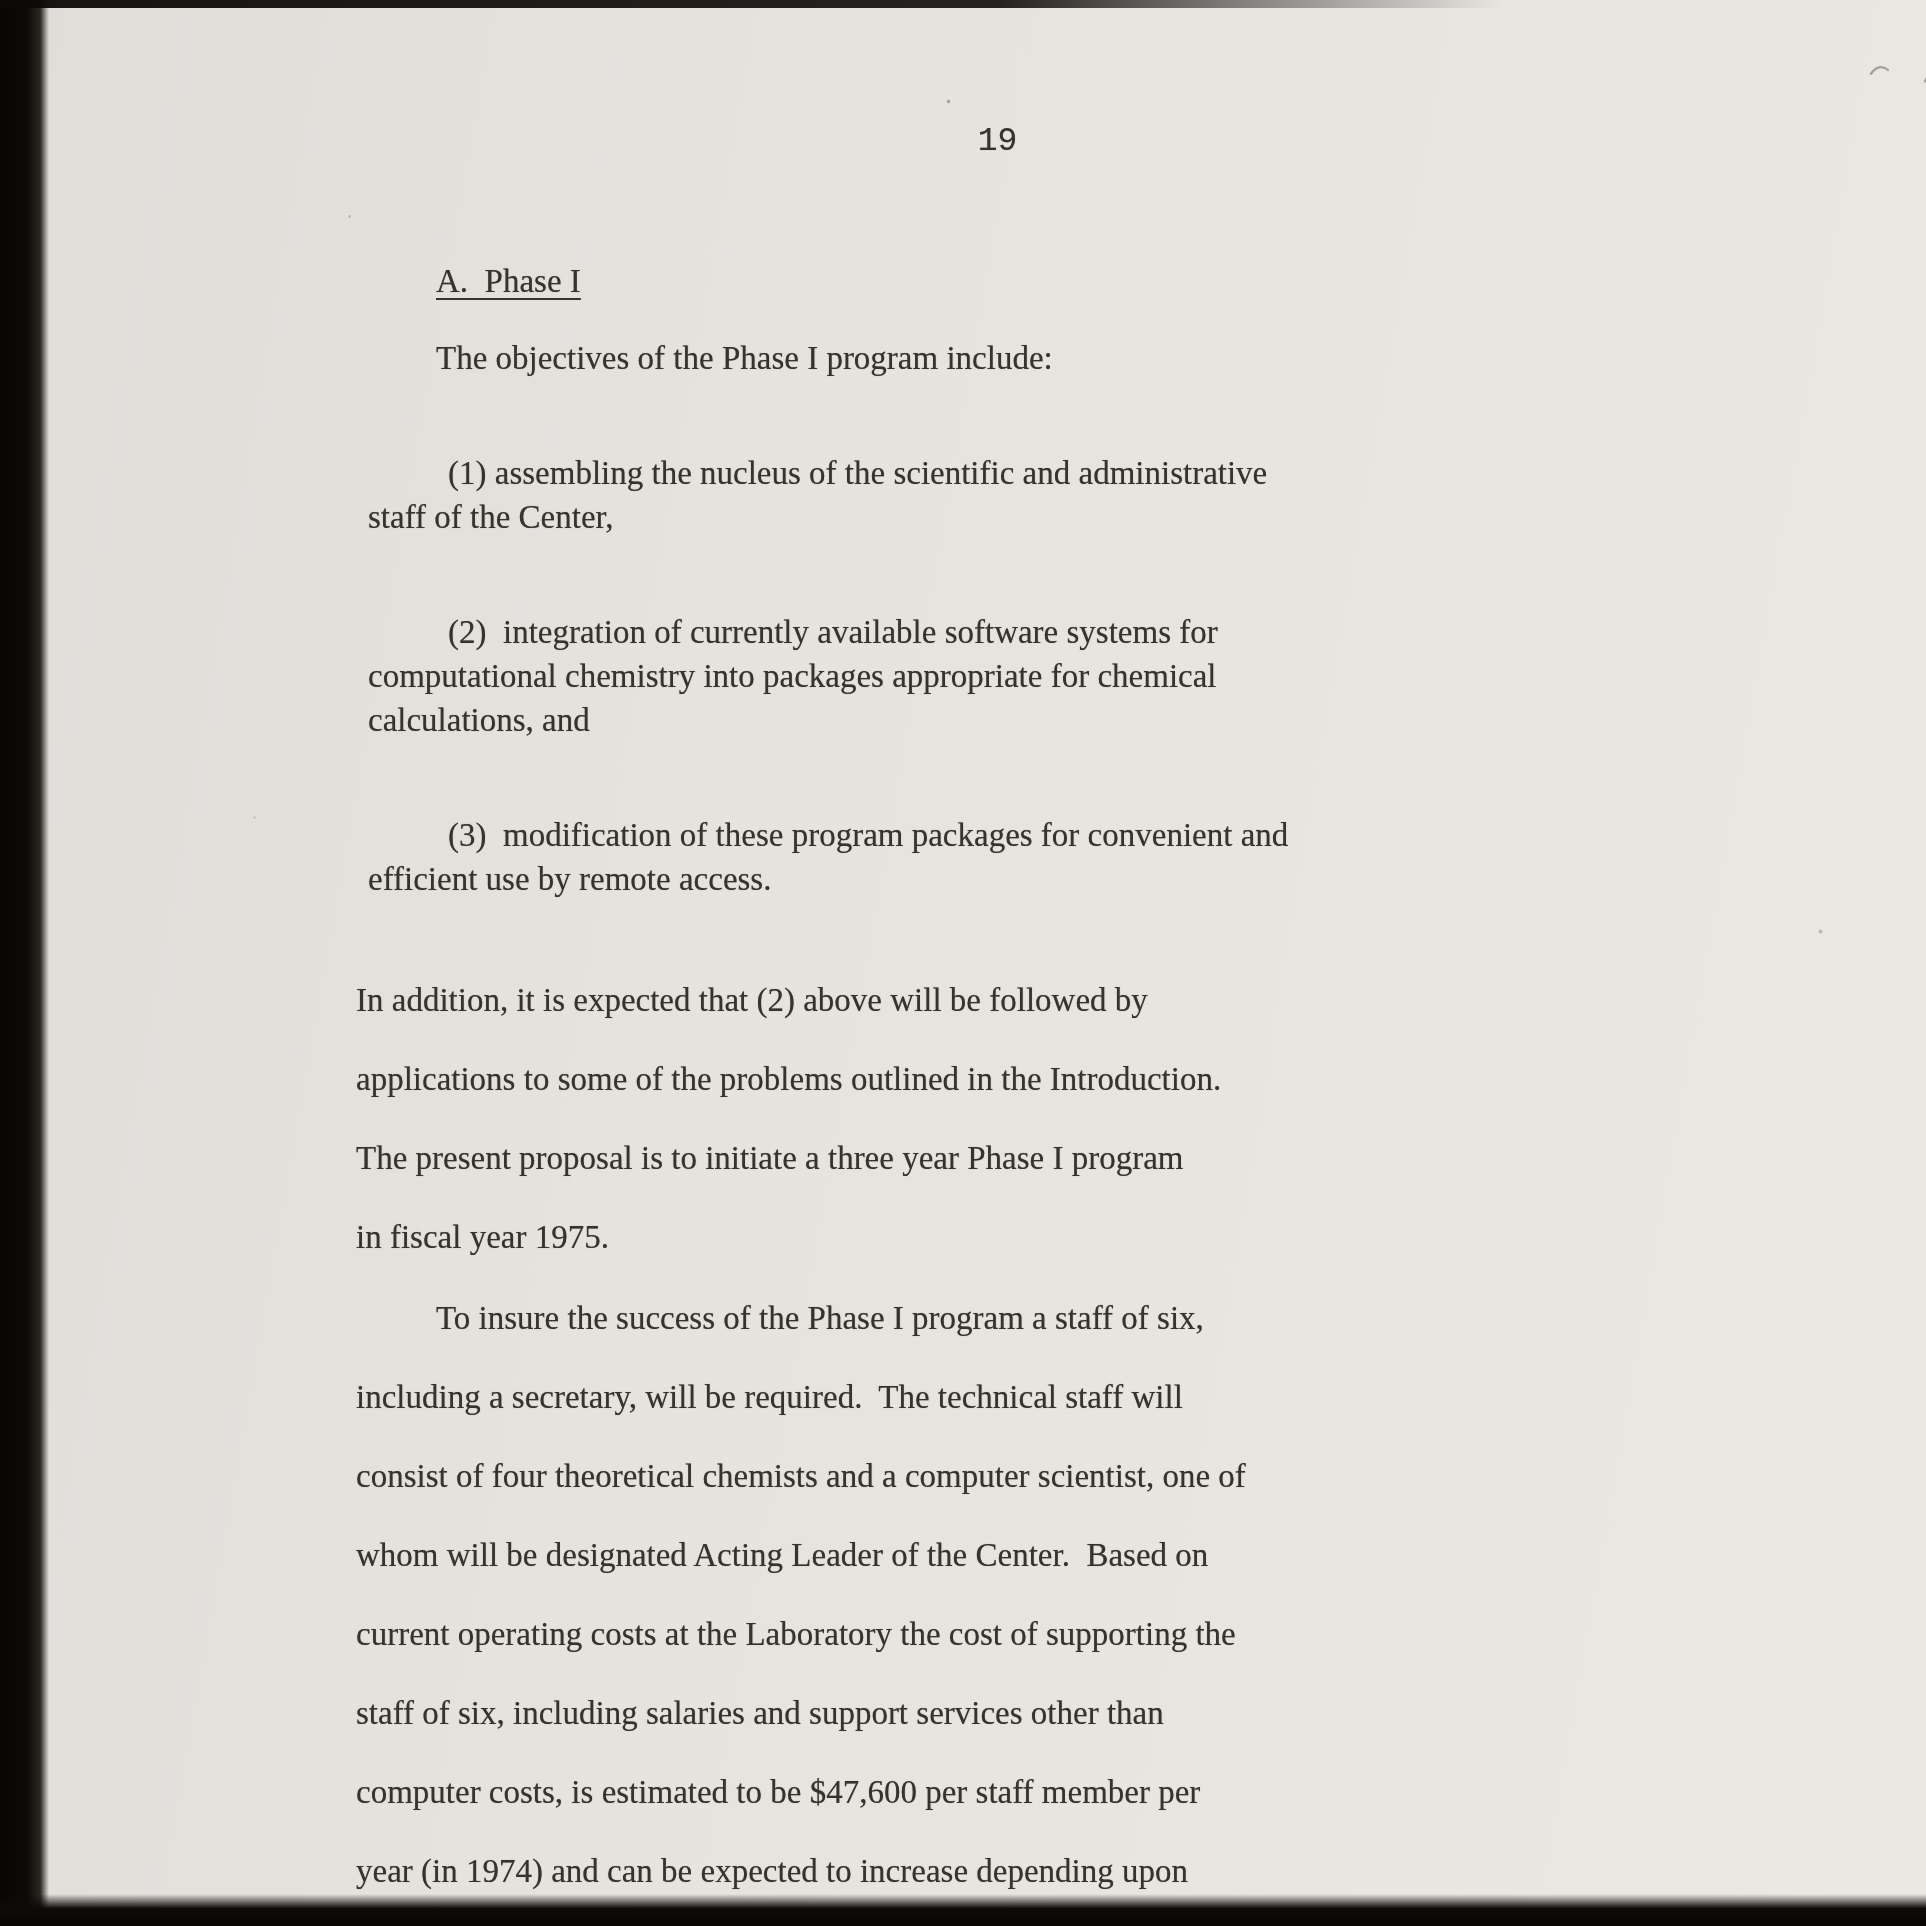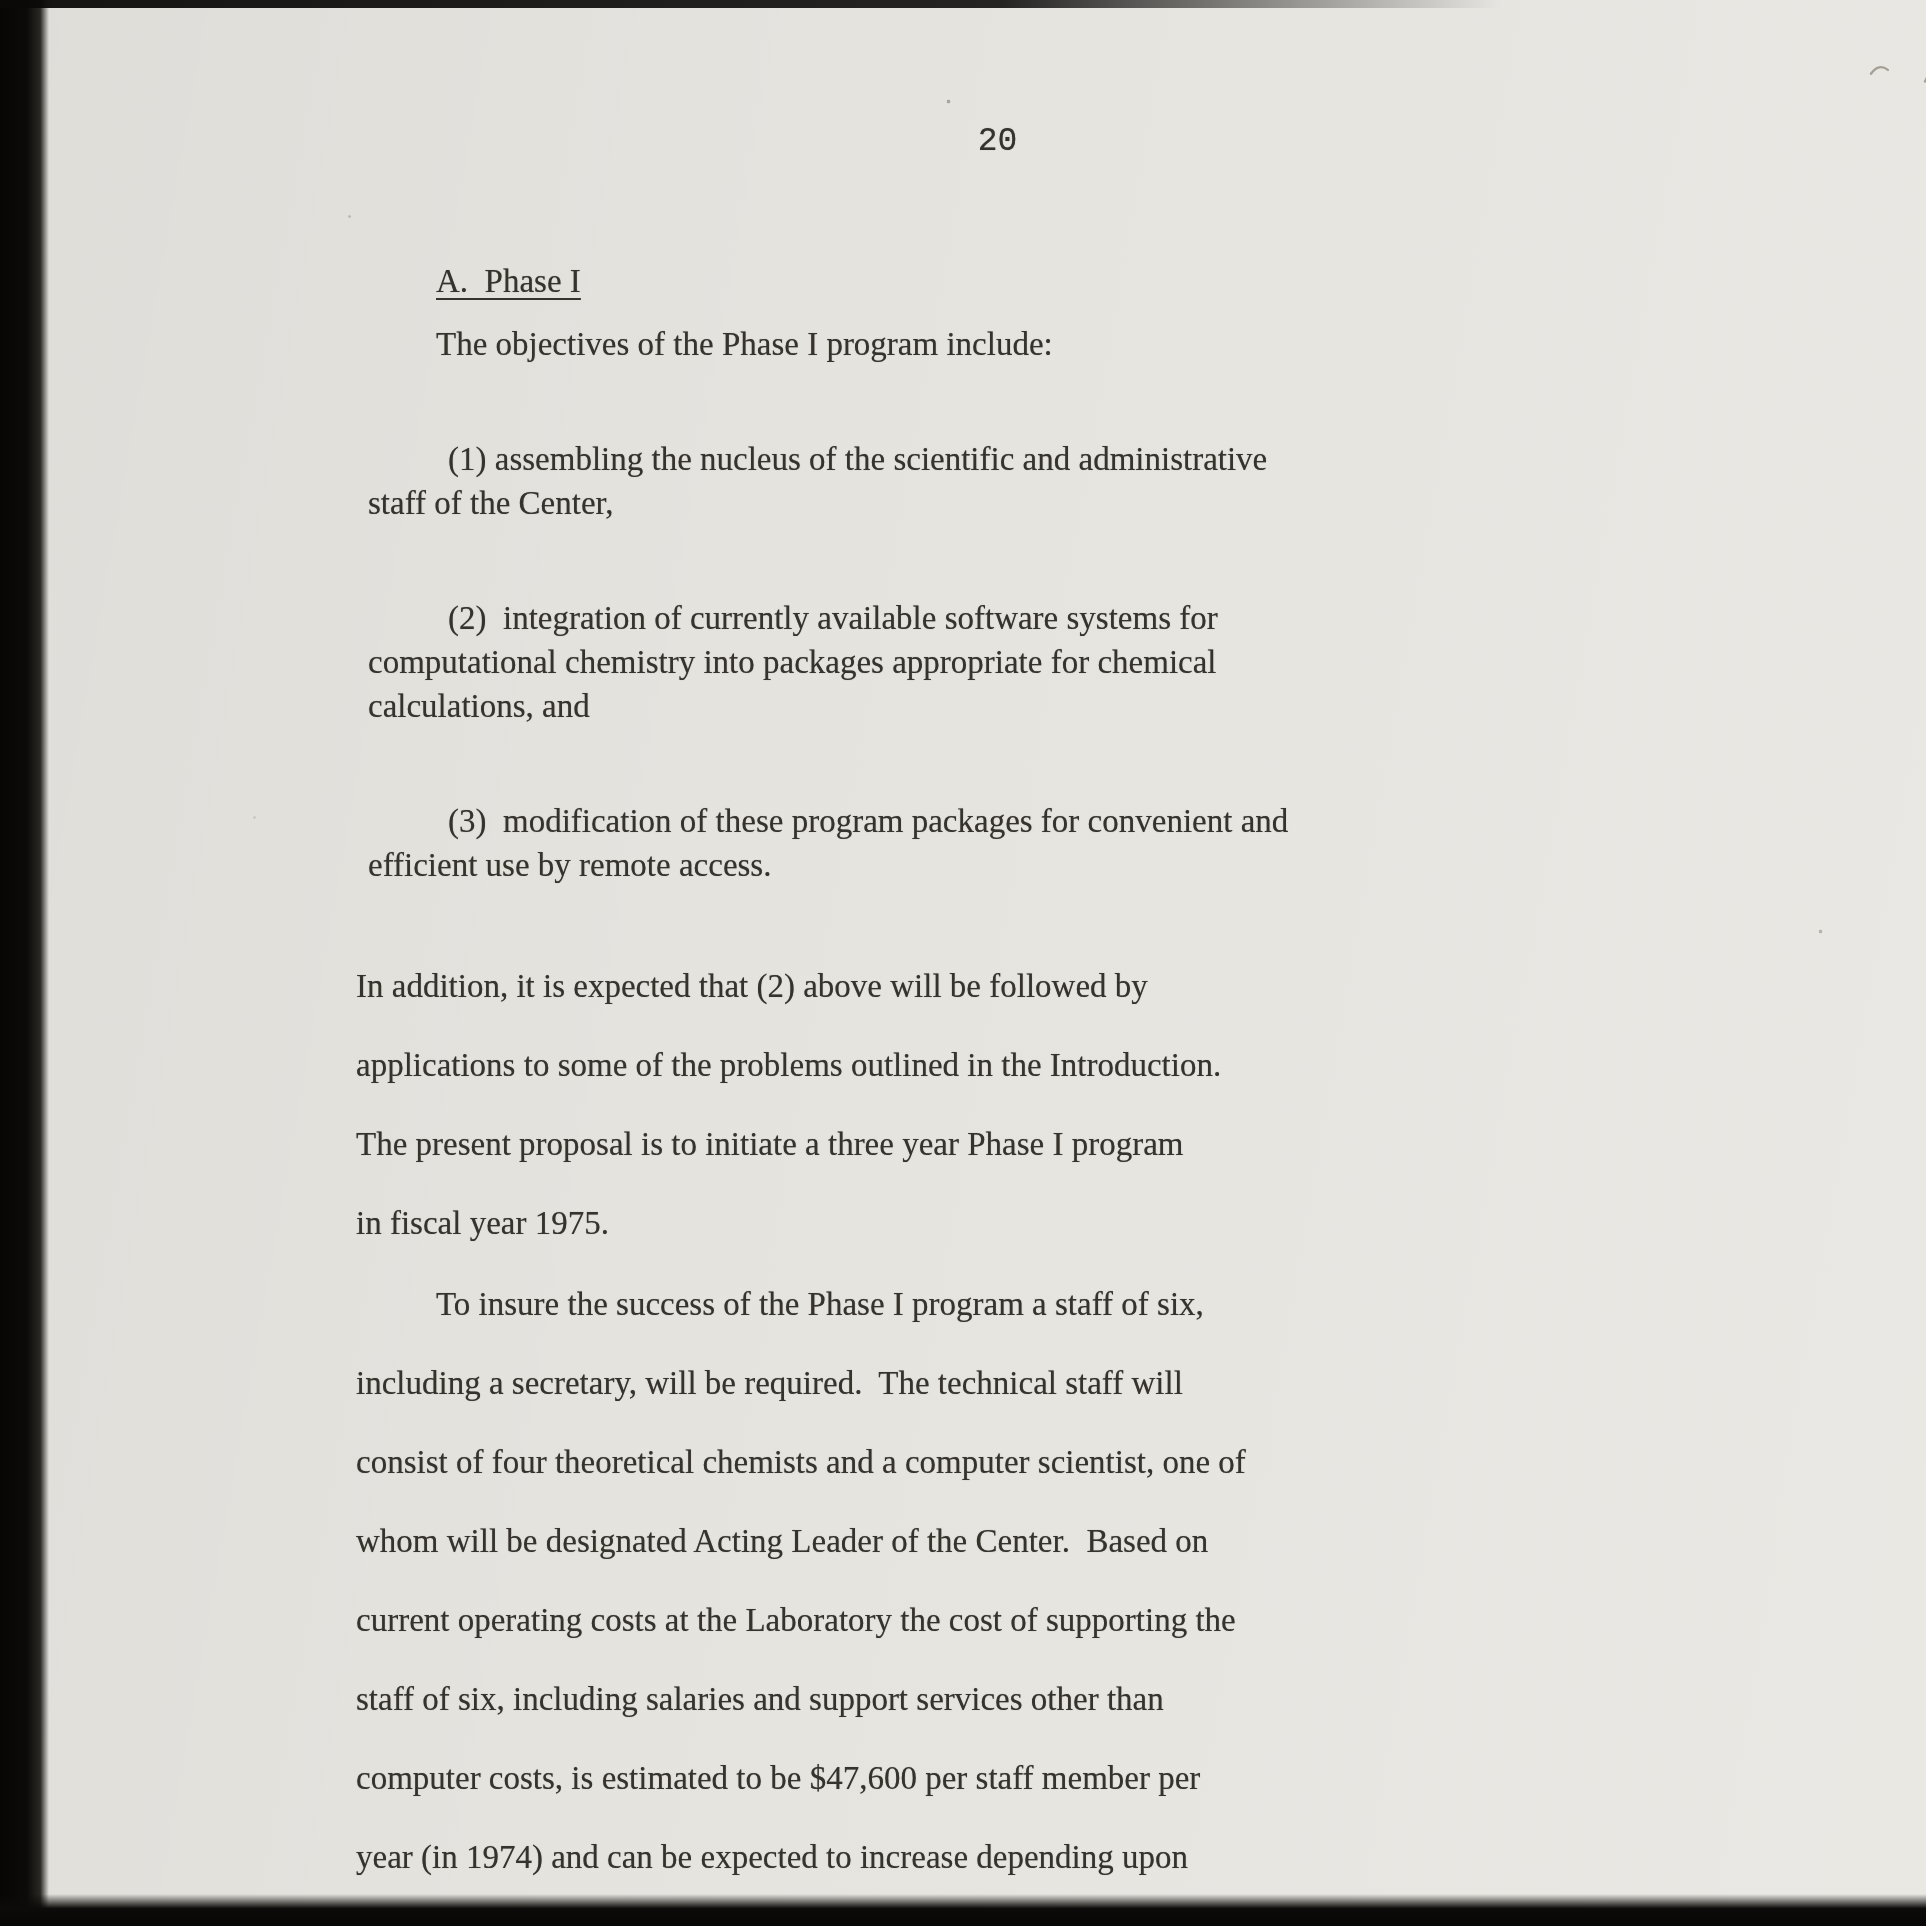--- a/index.html
+++ b/index.html
@@ -50,21 +50,21 @@
     text-shadow:0 0 0.8px rgba(54,51,45,0.55);
     z-index:2;
   }
   .line{min-height:1em;font-family:Liberation Serif, serif;}
   .line.indent{padding-left:80px;}
   .b-heading .line{
     text-decoration:underline;
     text-decoration-thickness:2.3px;
     text-underline-offset:6.2px;
   }
-  .b-intro{margin-top:19px;}
+  .b-intro{margin-top:33px;}
   .b-list-item{margin-top:71px;margin-left:12px;}
   .b-paragraph{line-height:79px;margin-top:2.3px;}
   .b-paragraph.para-gap{margin-top:60px;}
   
   .pen-mark{position:absolute;left:1864px;top:46px;width:108px;height:54px;z-index:3;opacity:0.75;}
   
   .specks{position:absolute;left:0;top:0;width:0.8px;height:0.8px;z-index:3;border-radius:50%;
     box-shadow:
       948px 101px 0 1.2px rgba(70,64,56,0.38),
       349px 216px 0 0.8px rgba(70,64,56,0.28),
@@ -86,18 +86,18 @@
 
   <svg class="pen-mark" viewBox="0 0 280 140" xmlns="http://www.w3.org/2000/svg">
     <path d="M18,72 q20,-28 44,-10" fill="none" stroke="#8f897d" stroke-width="6" stroke-linecap="round"></path>
     <path d="M158,92 L196,20" fill="none" stroke="#8f897d" stroke-width="6" stroke-linecap="round"></path>
     <path d="M206,52 l32,-7" fill="none" stroke="#8f897d" stroke-width="5" stroke-linecap="round"></path>
     <circle cx="238" cy="78" r="5" fill="#8f897d"></circle>
   </svg>
 
   <div class="specks"></div>
 
-  <div class="page-number">20</div>
+  <div class="page-number">19</div>
 
   <main class="content"><div class="block b-heading"><div class="line indent">A.  Phase I</div></div><div class="block b-intro"><div class="line indent">The objectives of the Phase I program include:</div></div><div class="block b-list-item"><div class="line indent">(1) assembling the nucleus of the scientific and administrative</div><div class="line">staff of the Center,</div></div><div class="block b-list-item"><div class="line indent">(2)  integration of currently available software systems for</div><div class="line">computational chemistry into packages appropriate for chemical</div><div class="line">calculations, and</div></div><div class="block b-list-item"><div class="line indent">(3)  modification of these program packages for convenient and</div><div class="line">efficient use by remote access.</div></div><div class="block b-paragraph para-gap"><div class="line">In addition, it is expected that (2) above will be followed by</div><div class="line">applications to some of the problems outlined in the Introduction.</div><div class="line">The present proposal is to initiate a three year Phase I program</div><div class="line">in fiscal year 1975.</div></div><div class="block b-paragraph"><div class="line indent">To insure the success of the Phase I program a staff of six,</div><div class="line">including a secretary, will be required.  The technical staff will</div><div class="line">consist of four theoretical chemists and a computer scientist, one of</div><div class="line">whom will be designated Acting Leader of the Center.  Based on</div><div class="line">current operating costs at the Laboratory the cost of supporting the</div><div class="line">staff of six, including salaries and support services other than</div><div class="line">computer costs, is estimated to be $47,600 per staff member per</div><div class="line">year (in 1974) and can be expected to increase depending upon</div><div class="line">general escalation.</div></div></main>
 
 </div>
 
 
 </body></html>

